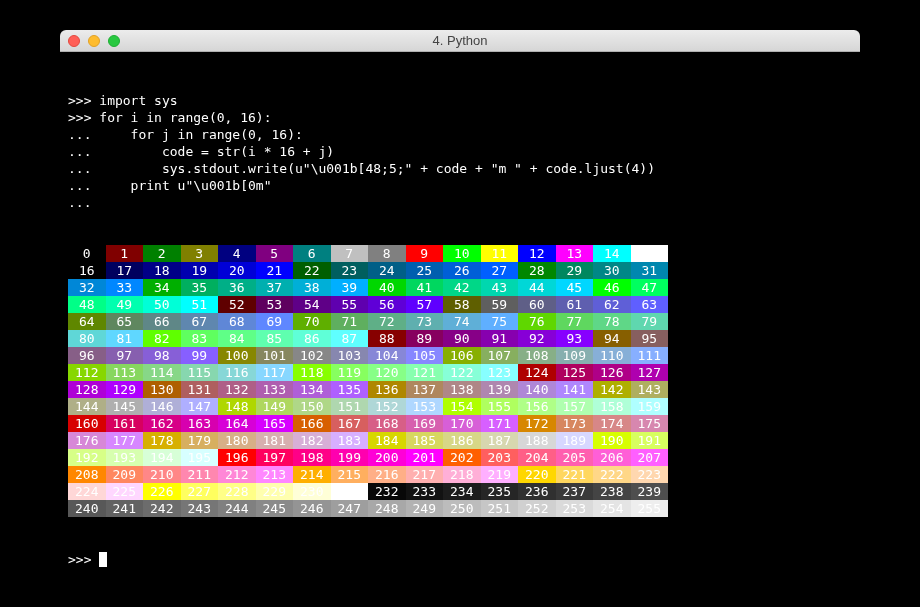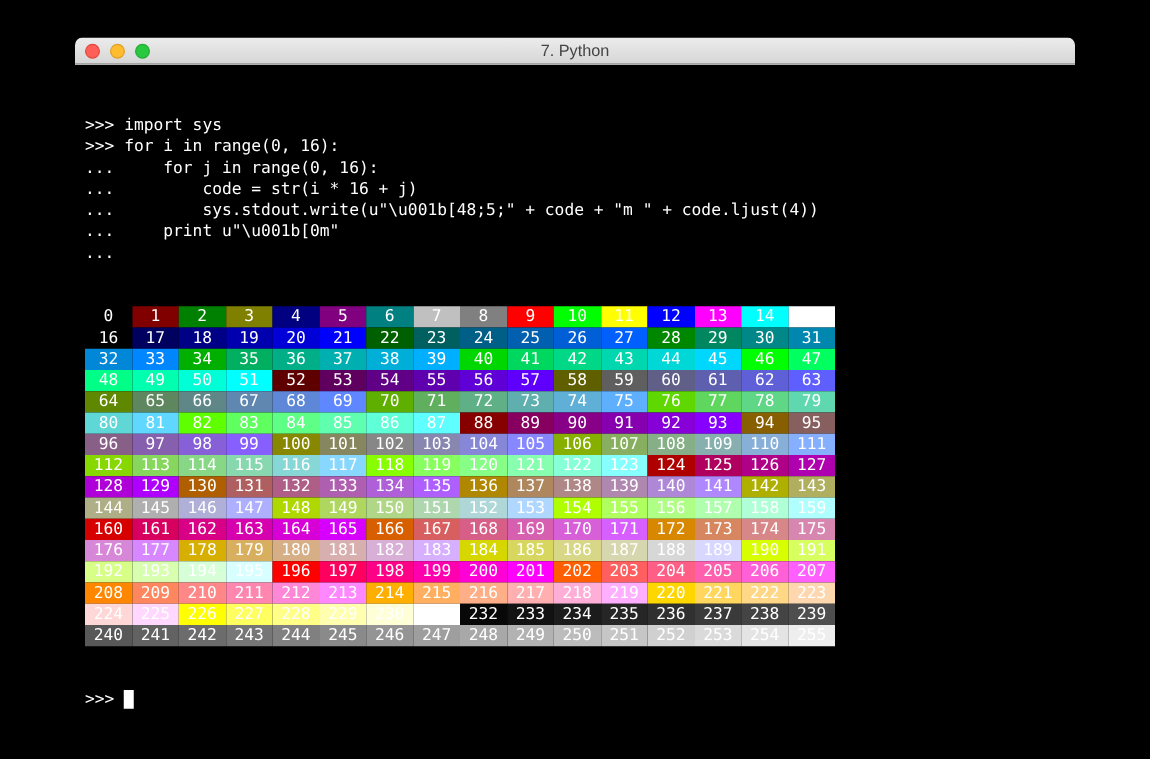--- a/index.html
+++ b/index.html
@@ -83,21 +83,21 @@
 </head>
 <body>
 
 <div class="window">
   <div class="titlebar">
     <div class="traffic">
       <div class="tl red"></div>
       <div class="tl yellow"></div>
       <div class="tl green"></div>
     </div>
-    <div class="title">7. Python</div>
+    <div class="title">4. Python</div>
   </div>
   <div class="term">
     <div id="codelines"><div class="codeline">&gt;&gt;&gt; import sys</div><div class="codeline">&gt;&gt;&gt; for i in range(0, 16):</div><div class="codeline">...     for j in range(0, 16):</div><div class="codeline">...         code = str(i * 16 + j)</div><div class="codeline">...         sys.stdout.write(u"\u001b[48;5;" + code + "m " + code.ljust(4))</div><div class="codeline">...     print u"\u001b[0m"</div><div class="codeline">...</div></div>
     <div id="colorgrid"><div class="grid-row"><div class="cell" style="background: rgb(0, 0, 0);">0</div><div class="cell" style="background: rgb(128, 0, 0);">1</div><div class="cell" style="background: rgb(0, 128, 0);">2</div><div class="cell" style="background: rgb(128, 128, 0);">3</div><div class="cell" style="background: rgb(0, 0, 128);">4</div><div class="cell" style="background: rgb(128, 0, 128);">5</div><div class="cell" style="background: rgb(0, 128, 128);">6</div><div class="cell" style="background: rgb(192, 192, 192);">7</div><div class="cell" style="background: rgb(128, 128, 128);">8</div><div class="cell" style="background: rgb(255, 0, 0);">9</div><div class="cell" style="background: rgb(0, 255, 0);">10</div><div class="cell" style="background: rgb(255, 255, 0);">11</div><div class="cell" style="background: rgb(0, 0, 255);">12</div><div class="cell" style="background: rgb(255, 0, 255);">13</div><div class="cell" style="background: rgb(0, 255, 255);">14</div><div class="cell" style="background: rgb(255, 255, 255);">15</div></div><div class="grid-row"><div class="cell" style="background: rgb(0, 0, 0);">16</div><div class="cell" style="background: rgb(0, 0, 95);">17</div><div class="cell" style="background: rgb(0, 0, 135);">18</div><div class="cell" style="background: rgb(0, 0, 175);">19</div><div class="cell" style="background: rgb(0, 0, 215);">20</div><div class="cell" style="background: rgb(0, 0, 255);">21</div><div class="cell" style="background: rgb(0, 95, 0);">22</div><div class="cell" style="background: rgb(0, 95, 95);">23</div><div class="cell" style="background: rgb(0, 95, 135);">24</div><div class="cell" style="background: rgb(0, 95, 175);">25</div><div class="cell" style="background: rgb(0, 95, 215);">26</div><div class="cell" style="background: rgb(0, 95, 255);">27</div><div class="cell" style="background: rgb(0, 135, 0);">28</div><div class="cell" style="background: rgb(0, 135, 95);">29</div><div class="cell" style="background: rgb(0, 135, 135);">30</div><div class="cell" style="background: rgb(0, 135, 175);">31</div></div><div class="grid-row"><div class="cell" style="background: rgb(0, 135, 215);">32</div><div class="cell" style="background: rgb(0, 135, 255);">33</div><div class="cell" style="background: rgb(0, 175, 0);">34</div><div class="cell" style="background: rgb(0, 175, 95);">35</div><div class="cell" style="background: rgb(0, 175, 135);">36</div><div class="cell" style="background: rgb(0, 175, 175);">37</div><div class="cell" style="background: rgb(0, 175, 215);">38</div><div class="cell" style="background: rgb(0, 175, 255);">39</div><div class="cell" style="background: rgb(0, 215, 0);">40</div><div class="cell" style="background: rgb(0, 215, 95);">41</div><div class="cell" style="background: rgb(0, 215, 135);">42</div><div class="cell" style="background: rgb(0, 215, 175);">43</div><div class="cell" style="background: rgb(0, 215, 215);">44</div><div class="cell" style="background: rgb(0, 215, 255);">45</div><div class="cell" style="background: rgb(0, 255, 0);">46</div><div class="cell" style="background: rgb(0, 255, 95);">47</div></div><div class="grid-row"><div class="cell" style="background: rgb(0, 255, 135);">48</div><div class="cell" style="background: rgb(0, 255, 175);">49</div><div class="cell" style="background: rgb(0, 255, 215);">50</div><div class="cell" style="background: rgb(0, 255, 255);">51</div><div class="cell" style="background: rgb(95, 0, 0);">52</div><div class="cell" style="background: rgb(95, 0, 95);">53</div><div class="cell" style="background: rgb(95, 0, 135);">54</div><div class="cell" style="background: rgb(95, 0, 175);">55</div><div class="cell" style="background: rgb(95, 0, 215);">56</div><div class="cell" style="background: rgb(95, 0, 255);">57</div><div class="cell" style="background: rgb(95, 95, 0);">58</div><div class="cell" style="background: rgb(95, 95, 95);">59</div><div class="cell" style="background: rgb(95, 95, 135);">60</div><div class="cell" style="background: rgb(95, 95, 175);">61</div><div class="cell" style="background: rgb(95, 95, 215);">62</div><div class="cell" style="background: rgb(95, 95, 255);">63</div></div><div class="grid-row"><div class="cell" style="background: rgb(95, 135, 0);">64</div><div class="cell" style="background: rgb(95, 135, 95);">65</div><div class="cell" style="background: rgb(95, 135, 135);">66</div><div class="cell" style="background: rgb(95, 135, 175);">67</div><div class="cell" style="background: rgb(95, 135, 215);">68</div><div class="cell" style="background: rgb(95, 135, 255);">69</div><div class="cell" style="background: rgb(95, 175, 0);">70</div><div class="cell" style="background: rgb(95, 175, 95);">71</div><div class="cell" style="background: rgb(95, 175, 135);">72</div><div class="cell" style="background: rgb(95, 175, 175);">73</div><div class="cell" style="background: rgb(95, 175, 215);">74</div><div class="cell" style="background: rgb(95, 175, 255);">75</div><div class="cell" style="background: rgb(95, 215, 0);">76</div><div class="cell" style="background: rgb(95, 215, 95);">77</div><div class="cell" style="background: rgb(95, 215, 135);">78</div><div class="cell" style="background: rgb(95, 215, 175);">79</div></div><div class="grid-row"><div class="cell" style="background: rgb(95, 215, 215);">80</div><div class="cell" style="background: rgb(95, 215, 255);">81</div><div class="cell" style="background: rgb(95, 255, 0);">82</div><div class="cell" style="background: rgb(95, 255, 95);">83</div><div class="cell" style="background: rgb(95, 255, 135);">84</div><div class="cell" style="background: rgb(95, 255, 175);">85</div><div class="cell" style="background: rgb(95, 255, 215);">86</div><div class="cell" style="background: rgb(95, 255, 255);">87</div><div class="cell" style="background: rgb(135, 0, 0);">88</div><div class="cell" style="background: rgb(135, 0, 95);">89</div><div class="cell" style="background: rgb(135, 0, 135);">90</div><div class="cell" style="background: rgb(135, 0, 175);">91</div><div class="cell" style="background: rgb(135, 0, 215);">92</div><div class="cell" style="background: rgb(135, 0, 255);">93</div><div class="cell" style="background: rgb(135, 95, 0);">94</div><div class="cell" style="background: rgb(135, 95, 95);">95</div></div><div class="grid-row"><div class="cell" style="background: rgb(135, 95, 135);">96</div><div class="cell" style="background: rgb(135, 95, 175);">97</div><div class="cell" style="background: rgb(135, 95, 215);">98</div><div class="cell" style="background: rgb(135, 95, 255);">99</div><div class="cell" style="background: rgb(135, 135, 0);">100</div><div class="cell" style="background: rgb(135, 135, 95);">101</div><div class="cell" style="background: rgb(135, 135, 135);">102</div><div class="cell" style="background: rgb(135, 135, 175);">103</div><div class="cell" style="background: rgb(135, 135, 215);">104</div><div class="cell" style="background: rgb(135, 135, 255);">105</div><div class="cell" style="background: rgb(135, 175, 0);">106</div><div class="cell" style="background: rgb(135, 175, 95);">107</div><div class="cell" style="background: rgb(135, 175, 135);">108</div><div class="cell" style="background: rgb(135, 175, 175);">109</div><div class="cell" style="background: rgb(135, 175, 215);">110</div><div class="cell" style="background: rgb(135, 175, 255);">111</div></div><div class="grid-row"><div class="cell" style="background: rgb(135, 215, 0);">112</div><div class="cell" style="background: rgb(135, 215, 95);">113</div><div class="cell" style="background: rgb(135, 215, 135);">114</div><div class="cell" style="background: rgb(135, 215, 175);">115</div><div class="cell" style="background: rgb(135, 215, 215);">116</div><div class="cell" style="background: rgb(135, 215, 255);">117</div><div class="cell" style="background: rgb(135, 255, 0);">118</div><div class="cell" style="background: rgb(135, 255, 95);">119</div><div class="cell" style="background: rgb(135, 255, 135);">120</div><div class="cell" style="background: rgb(135, 255, 175);">121</div><div class="cell" style="background: rgb(135, 255, 215);">122</div><div class="cell" style="background: rgb(135, 255, 255);">123</div><div class="cell" style="background: rgb(175, 0, 0);">124</div><div class="cell" style="background: rgb(175, 0, 95);">125</div><div class="cell" style="background: rgb(175, 0, 135);">126</div><div class="cell" style="background: rgb(175, 0, 175);">127</div></div><div class="grid-row"><div class="cell" style="background: rgb(175, 0, 215);">128</div><div class="cell" style="background: rgb(175, 0, 255);">129</div><div class="cell" style="background: rgb(175, 95, 0);">130</div><div class="cell" style="background: rgb(175, 95, 95);">131</div><div class="cell" style="background: rgb(175, 95, 135);">132</div><div class="cell" style="background: rgb(175, 95, 175);">133</div><div class="cell" style="background: rgb(175, 95, 215);">134</div><div class="cell" style="background: rgb(175, 95, 255);">135</div><div class="cell" style="background: rgb(175, 135, 0);">136</div><div class="cell" style="background: rgb(175, 135, 95);">137</div><div class="cell" style="background: rgb(175, 135, 135);">138</div><div class="cell" style="background: rgb(175, 135, 175);">139</div><div class="cell" style="background: rgb(175, 135, 215);">140</div><div class="cell" style="background: rgb(175, 135, 255);">141</div><div class="cell" style="background: rgb(175, 175, 0);">142</div><div class="cell" style="background: rgb(175, 175, 95);">143</div></div><div class="grid-row"><div class="cell" style="background: rgb(175, 175, 135);">144</div><div class="cell" style="background: rgb(175, 175, 175);">145</div><div class="cell" style="background: rgb(175, 175, 215);">146</div><div class="cell" style="background: rgb(175, 175, 255);">147</div><div class="cell" style="background: rgb(175, 215, 0);">148</div><div class="cell" style="background: rgb(175, 215, 95);">149</div><div class="cell" style="background: rgb(175, 215, 135);">150</div><div class="cell" style="background: rgb(175, 215, 175);">151</div><div class="cell" style="background: rgb(175, 215, 215);">152</div><div class="cell" style="background: rgb(175, 215, 255);">153</div><div class="cell" style="background: rgb(175, 255, 0);">154</div><div class="cell" style="background: rgb(175, 255, 95);">155</div><div class="cell" style="background: rgb(175, 255, 135);">156</div><div class="cell" style="background: rgb(175, 255, 175);">157</div><div class="cell" style="background: rgb(175, 255, 215);">158</div><div class="cell" style="background: rgb(175, 255, 255);">159</div></div><div class="grid-row"><div class="cell" style="background: rgb(215, 0, 0);">160</div><div class="cell" style="background: rgb(215, 0, 95);">161</div><div class="cell" style="background: rgb(215, 0, 135);">162</div><div class="cell" style="background: rgb(215, 0, 175);">163</div><div class="cell" style="background: rgb(215, 0, 215);">164</div><div class="cell" style="background: rgb(215, 0, 255);">165</div><div class="cell" style="background: rgb(215, 95, 0);">166</div><div class="cell" style="background: rgb(215, 95, 95);">167</div><div class="cell" style="background: rgb(215, 95, 135);">168</div><div class="cell" style="background: rgb(215, 95, 175);">169</div><div class="cell" style="background: rgb(215, 95, 215);">170</div><div class="cell" style="background: rgb(215, 95, 255);">171</div><div class="cell" style="background: rgb(215, 135, 0);">172</div><div class="cell" style="background: rgb(215, 135, 95);">173</div><div class="cell" style="background: rgb(215, 135, 135);">174</div><div class="cell" style="background: rgb(215, 135, 175);">175</div></div><div class="grid-row"><div class="cell" style="background: rgb(215, 135, 215);">176</div><div class="cell" style="background: rgb(215, 135, 255);">177</div><div class="cell" style="background: rgb(215, 175, 0);">178</div><div class="cell" style="background: rgb(215, 175, 95);">179</div><div class="cell" style="background: rgb(215, 175, 135);">180</div><div class="cell" style="background: rgb(215, 175, 175);">181</div><div class="cell" style="background: rgb(215, 175, 215);">182</div><div class="cell" style="background: rgb(215, 175, 255);">183</div><div class="cell" style="background: rgb(215, 215, 0);">184</div><div class="cell" style="background: rgb(215, 215, 95);">185</div><div class="cell" style="background: rgb(215, 215, 135);">186</div><div class="cell" style="background: rgb(215, 215, 175);">187</div><div class="cell" style="background: rgb(215, 215, 215);">188</div><div class="cell" style="background: rgb(215, 215, 255);">189</div><div class="cell" style="background: rgb(215, 255, 0);">190</div><div class="cell" style="background: rgb(215, 255, 95);">191</div></div><div class="grid-row"><div class="cell" style="background: rgb(215, 255, 135);">192</div><div class="cell" style="background: rgb(215, 255, 175);">193</div><div class="cell" style="background: rgb(215, 255, 215);">194</div><div class="cell" style="background: rgb(215, 255, 255);">195</div><div class="cell" style="background: rgb(255, 0, 0);">196</div><div class="cell" style="background: rgb(255, 0, 95);">197</div><div class="cell" style="background: rgb(255, 0, 135);">198</div><div class="cell" style="background: rgb(255, 0, 175);">199</div><div class="cell" style="background: rgb(255, 0, 215);">200</div><div class="cell" style="background: rgb(255, 0, 255);">201</div><div class="cell" style="background: rgb(255, 95, 0);">202</div><div class="cell" style="background: rgb(255, 95, 95);">203</div><div class="cell" style="background: rgb(255, 95, 135);">204</div><div class="cell" style="background: rgb(255, 95, 175);">205</div><div class="cell" style="background: rgb(255, 95, 215);">206</div><div class="cell" style="background: rgb(255, 95, 255);">207</div></div><div class="grid-row"><div class="cell" style="background: rgb(255, 135, 0);">208</div><div class="cell" style="background: rgb(255, 135, 95);">209</div><div class="cell" style="background: rgb(255, 135, 135);">210</div><div class="cell" style="background: rgb(255, 135, 175);">211</div><div class="cell" style="background: rgb(255, 135, 215);">212</div><div class="cell" style="background: rgb(255, 135, 255);">213</div><div class="cell" style="background: rgb(255, 175, 0);">214</div><div class="cell" style="background: rgb(255, 175, 95);">215</div><div class="cell" style="background: rgb(255, 175, 135);">216</div><div class="cell" style="background: rgb(255, 175, 175);">217</div><div class="cell" style="background: rgb(255, 175, 215);">218</div><div class="cell" style="background: rgb(255, 175, 255);">219</div><div class="cell" style="background: rgb(255, 215, 0);">220</div><div class="cell" style="background: rgb(255, 215, 95);">221</div><div class="cell" style="background: rgb(255, 215, 135);">222</div><div class="cell" style="background: rgb(255, 215, 175);">223</div></div><div class="grid-row"><div class="cell" style="background: rgb(255, 215, 215);">224</div><div class="cell" style="background: rgb(255, 215, 255);">225</div><div class="cell" style="background: rgb(255, 255, 0);">226</div><div class="cell" style="background: rgb(255, 255, 95);">227</div><div class="cell" style="background: rgb(255, 255, 135);">228</div><div class="cell" style="background: rgb(255, 255, 175);">229</div><div class="cell" style="background: rgb(255, 255, 215);">230</div><div class="cell" style="background: rgb(255, 255, 255);">231</div><div class="cell" style="background: rgb(8, 8, 8);">232</div><div class="cell" style="background: rgb(18, 18, 18);">233</div><div class="cell" style="background: rgb(28, 28, 28);">234</div><div class="cell" style="background: rgb(38, 38, 38);">235</div><div class="cell" style="background: rgb(48, 48, 48);">236</div><div class="cell" style="background: rgb(58, 58, 58);">237</div><div class="cell" style="background: rgb(68, 68, 68);">238</div><div class="cell" style="background: rgb(78, 78, 78);">239</div></div><div class="grid-row"><div class="cell" style="background: rgb(88, 88, 88);">240</div><div class="cell" style="background: rgb(98, 98, 98);">241</div><div class="cell" style="background: rgb(108, 108, 108);">242</div><div class="cell" style="background: rgb(118, 118, 118);">243</div><div class="cell" style="background: rgb(128, 128, 128);">244</div><div class="cell" style="background: rgb(138, 138, 138);">245</div><div class="cell" style="background: rgb(148, 148, 148);">246</div><div class="cell" style="background: rgb(158, 158, 158);">247</div><div class="cell" style="background: rgb(168, 168, 168);">248</div><div class="cell" style="background: rgb(178, 178, 178);">249</div><div class="cell" style="background: rgb(188, 188, 188);">250</div><div class="cell" style="background: rgb(198, 198, 198);">251</div><div class="cell" style="background: rgb(208, 208, 208);">252</div><div class="cell" style="background: rgb(218, 218, 218);">253</div><div class="cell" style="background: rgb(228, 228, 228);">254</div><div class="cell" style="background: rgb(238, 238, 238);">255</div></div></div>
     <div class="prompt-row">
       <span>&gt;&gt;&gt; </span><span class="cursor"></span>
     </div>
   </div>
 </div>
 

